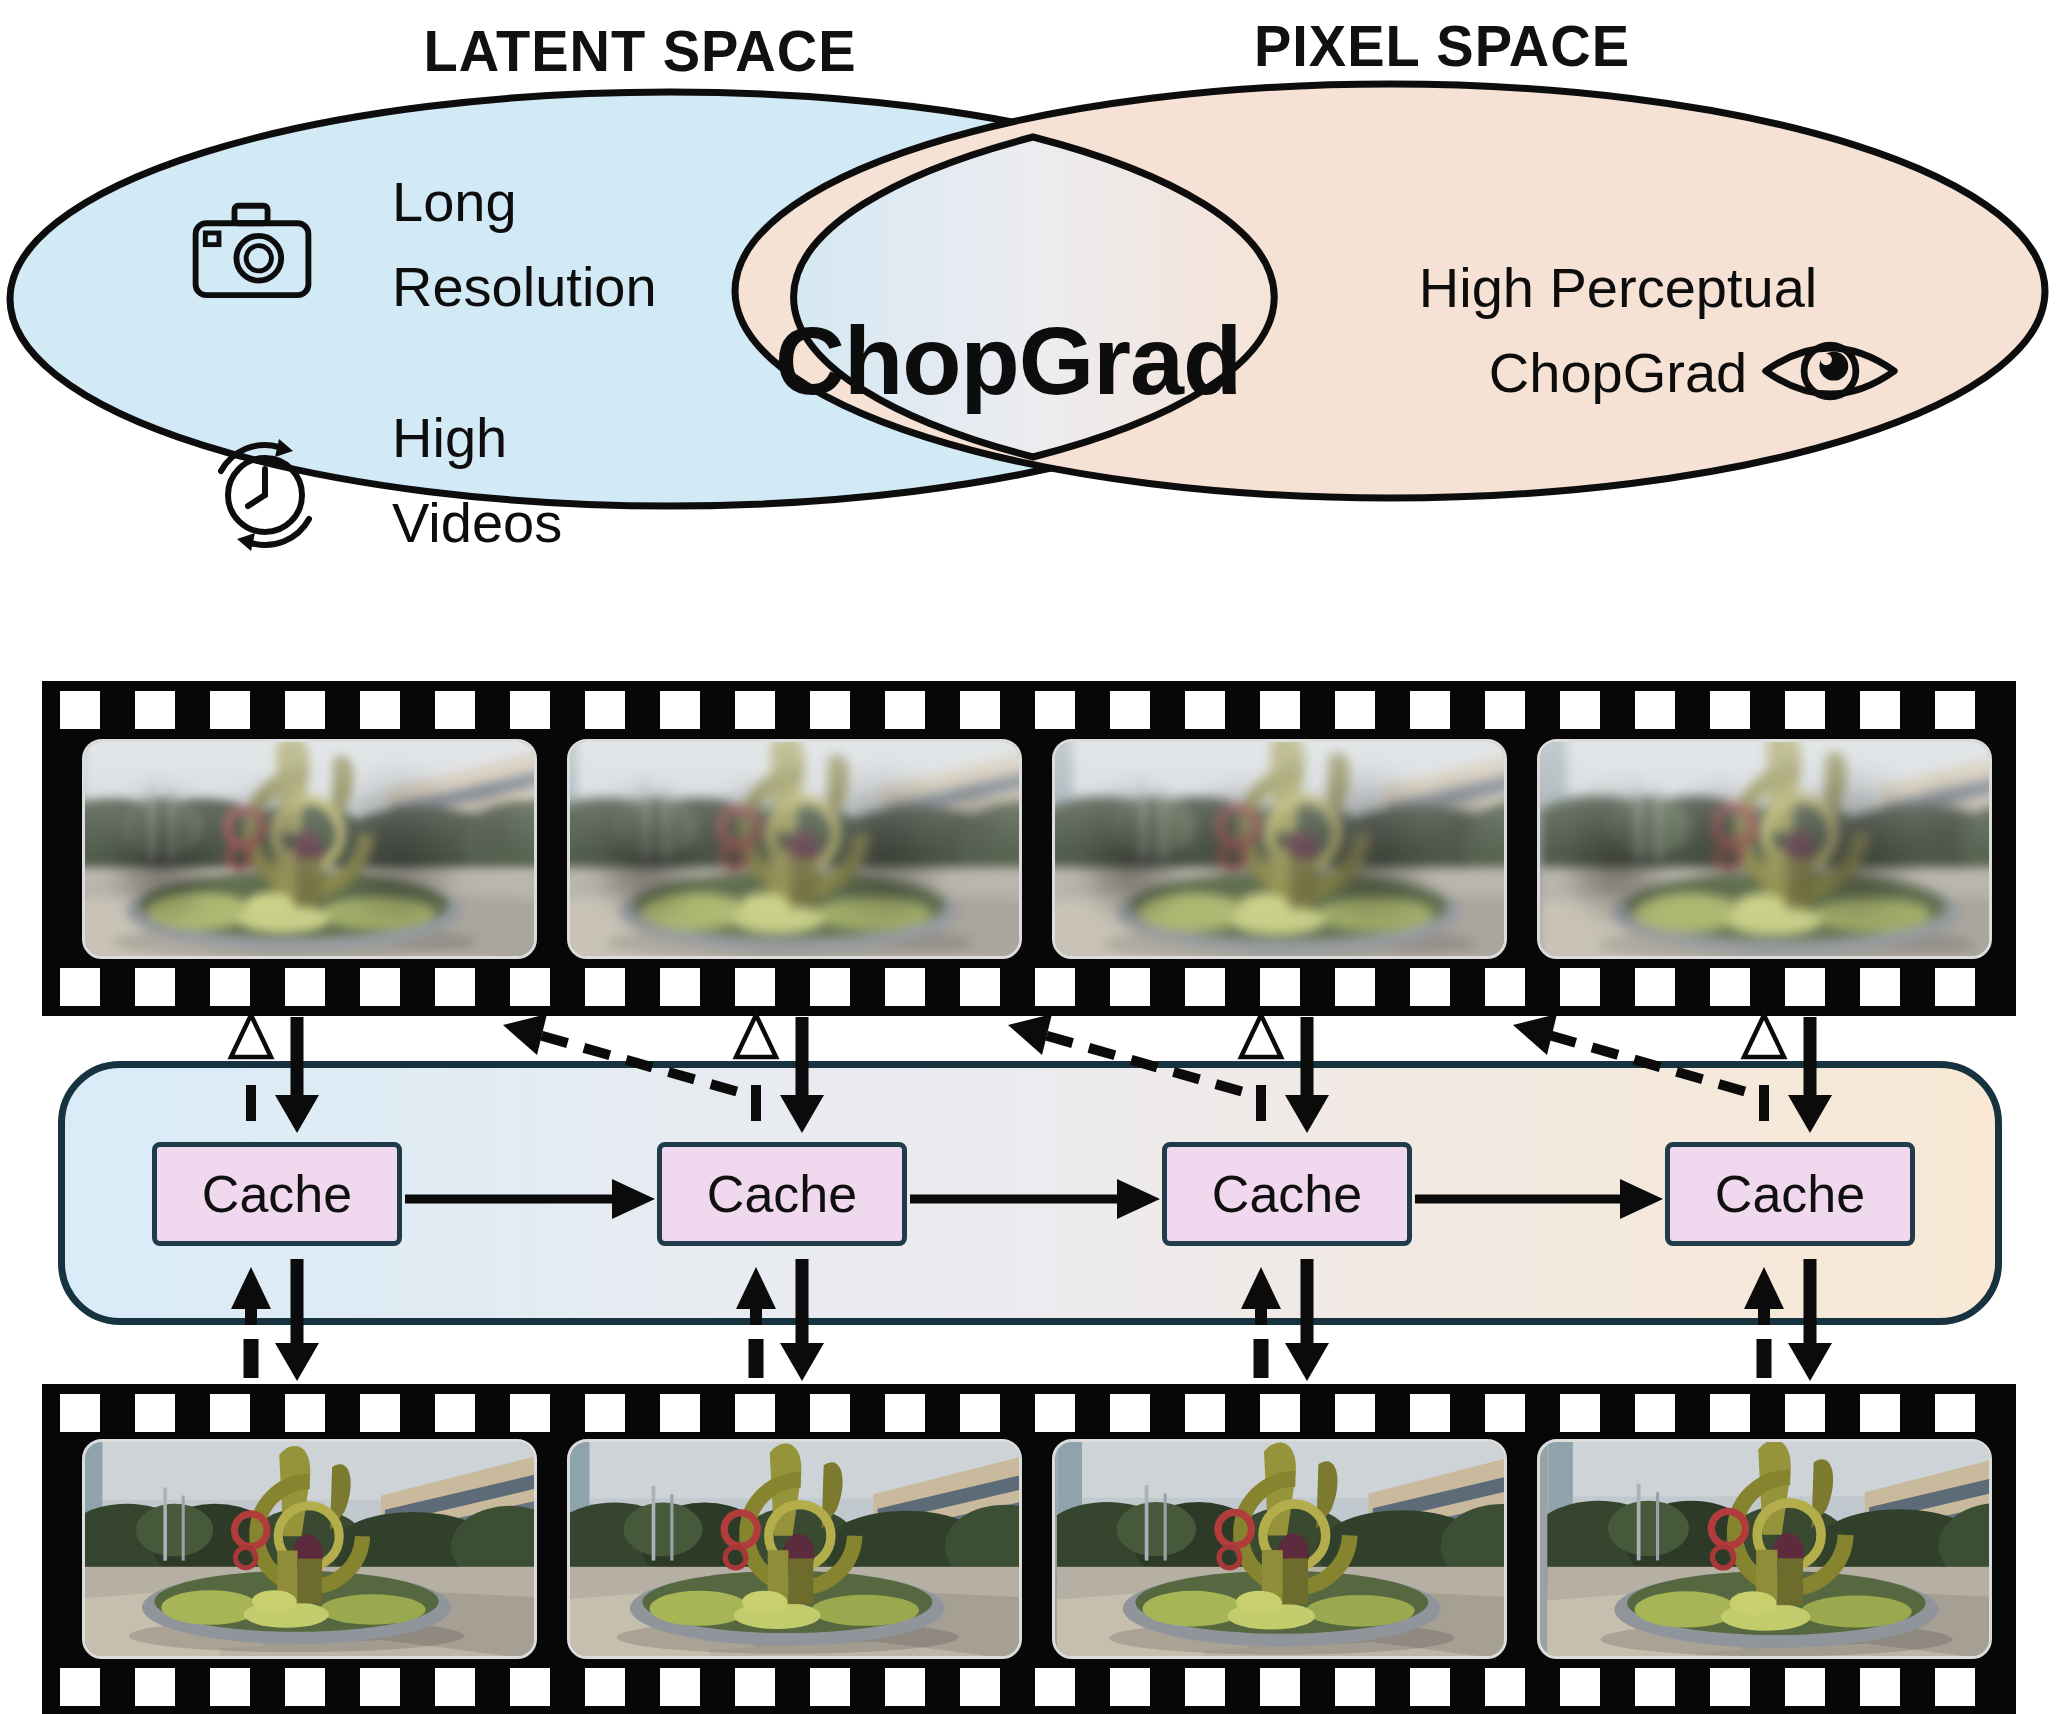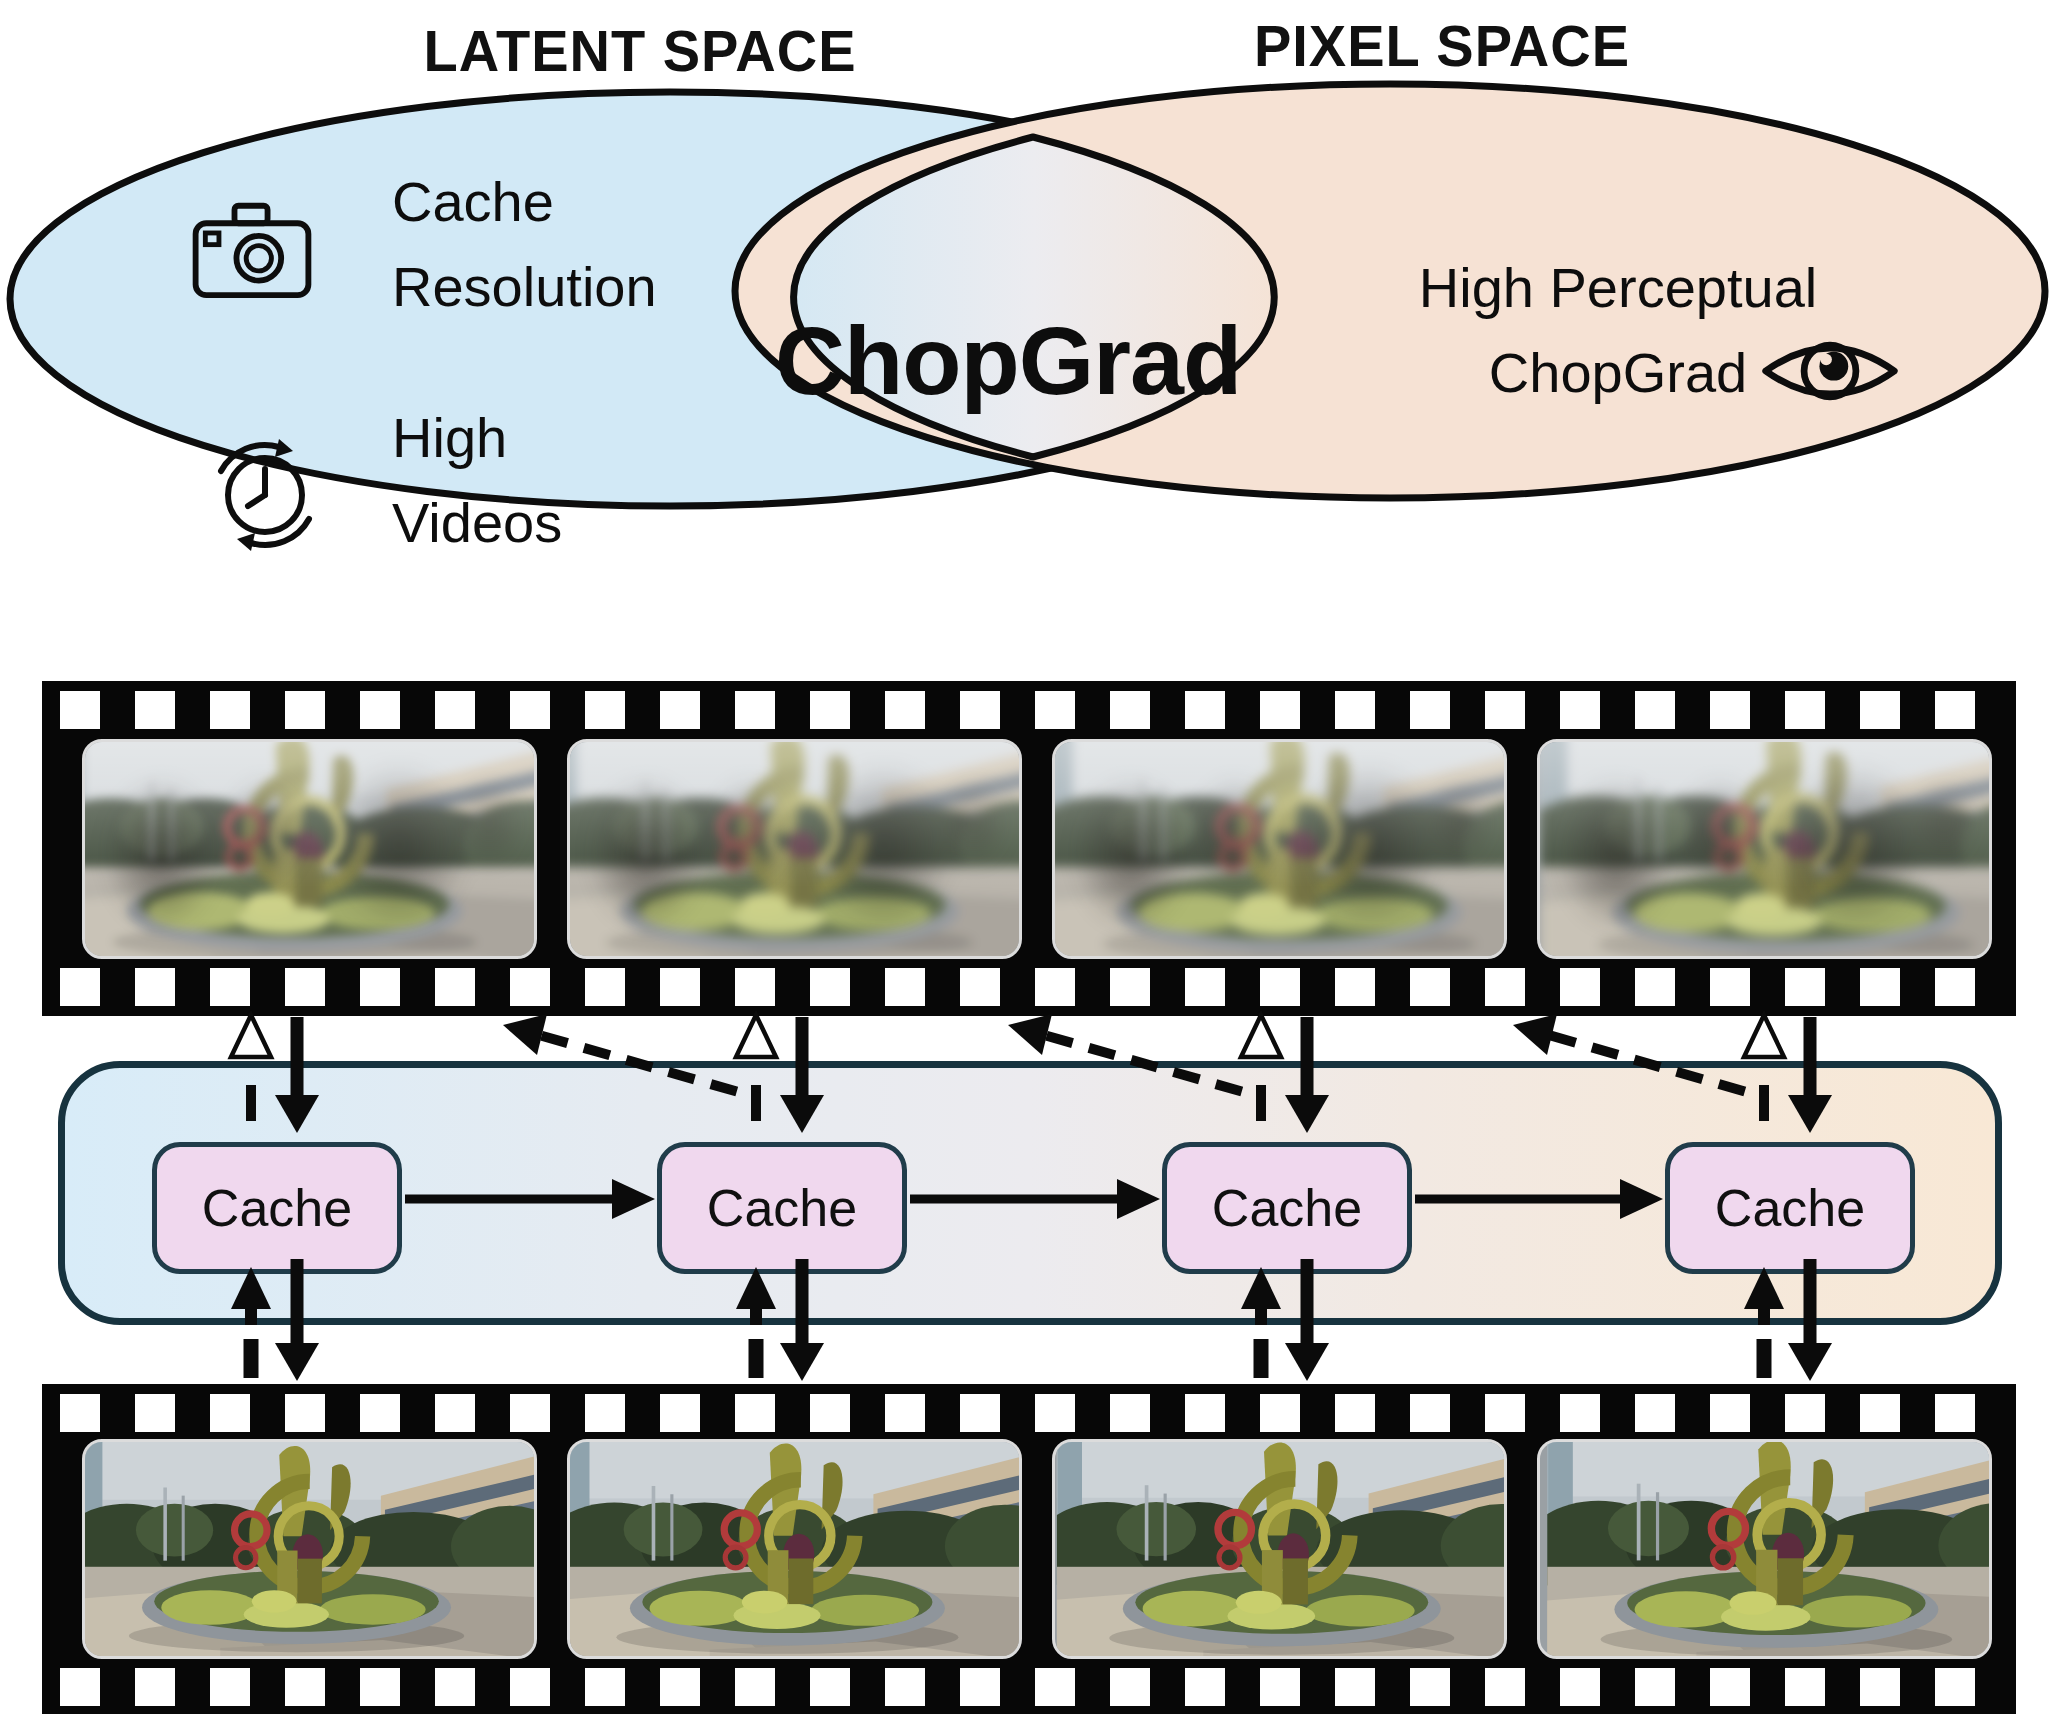--- a/index.html
+++ b/index.html
@@ -54,22 +54,22 @@
       radial-gradient(70px 95px at 40% 42%, rgba(30,27,22,.42), transparent 60%),
       radial-gradient(115px 135px at 70% 48%, rgba(20,18,16,.5), transparent 62%),
       radial-gradient(60px 75px at 90% 38%, rgba(36,33,28,.38), transparent 60%);}
   .strip.top .frame-img::before{content:"";position:absolute;inset:0;z-index:2;
     background:linear-gradient(180deg, rgba(255,255,255,.4), rgba(255,255,255,.14) 42%, rgba(255,255,255,0) 68%);}
 
   
   .pipeline{position:absolute;left:58px;top:1052px;width:1944px;height:264px;
             box-sizing:border-box;border:7px solid #17333f;border-radius:62px;
             background:linear-gradient(90deg,#d8ecf8 0%,#e6ebf1 30%,#ecebef 50%,#f2e9e2 70%,#f8e8d5 100%);}
-  .cache{position:absolute;top:1133px;width:250px;height:132px;box-sizing:border-box;
-         background:#f0d8ee;border:5px solid #203c4a;border-radius:28px;
+  .cache{position:absolute;top:1133px;width:250px;height:104px;box-sizing:border-box;
+         background:#f0d8ee;border:5px solid #203c4a;border-radius:8px;
          display:flex;align-items:center;justify-content:center;
          font-size:52px;color:#101010;}
   .cache.c1{left:152px;} .cache.c2{left:657px;} .cache.c3{left:1162px;} .cache.c4{left:1665px;}
 
   .arrows{position:absolute;left:0;top:0;pointer-events:none;}
 </style>
 </head>
 <body>
 
 <div class="canvas">
@@ -92,21 +92,21 @@
 
   <div class="vicon icon-camera">
     <svg width="128" height="105" viewBox="0 0 130 108">
       <rect x="7" y="27" width="116" height="74" rx="11" fill="none" stroke="#0d0d0d" stroke-width="6"></rect>
       <rect x="47" y="9" width="34" height="18" rx="4" fill="none" stroke="#0d0d0d" stroke-width="6"></rect>
       <circle cx="72" cy="63" r="23" fill="none" stroke="#0d0d0d" stroke-width="6"></circle>
       <circle cx="72" cy="63" r="13" fill="none" stroke="#0d0d0d" stroke-width="5"></circle>
       <rect x="17" y="37" width="14" height="12" fill="none" stroke="#0d0d0d" stroke-width="5"></rect>
     </svg>
   </div>
-  <div class="venn-item-text item-highres">Cache Resolution</div>
+  <div class="venn-item-text item-highres">Long Resolution</div>
 
   <div class="vicon icon-clock">
     <svg width="120" height="128" viewBox="0 0 120 128">
       <circle cx="60" cy="64" r="37" fill="none" stroke="#0d0d0d" stroke-width="6"></circle>
       <path d="M60,64 L60,38" stroke="#0d0d0d" stroke-width="6" stroke-linecap="round"></path>
       <path d="M60,64 L43,75" stroke="#0d0d0d" stroke-width="6" stroke-linecap="round"></path>
       <path d="M16,40 A50,50 0 0 1 74,16" fill="none" stroke="#0d0d0d" stroke-width="6" stroke-linecap="round"></path>
       <path d="M104,88 A50,50 0 0 1 46,112" fill="none" stroke="#0d0d0d" stroke-width="6" stroke-linecap="round"></path>
       <polygon points="74,8 88,20 70,26" fill="#0d0d0d"></polygon>
       <polygon points="46,120 32,108 50,102" fill="#0d0d0d"></polygon>

